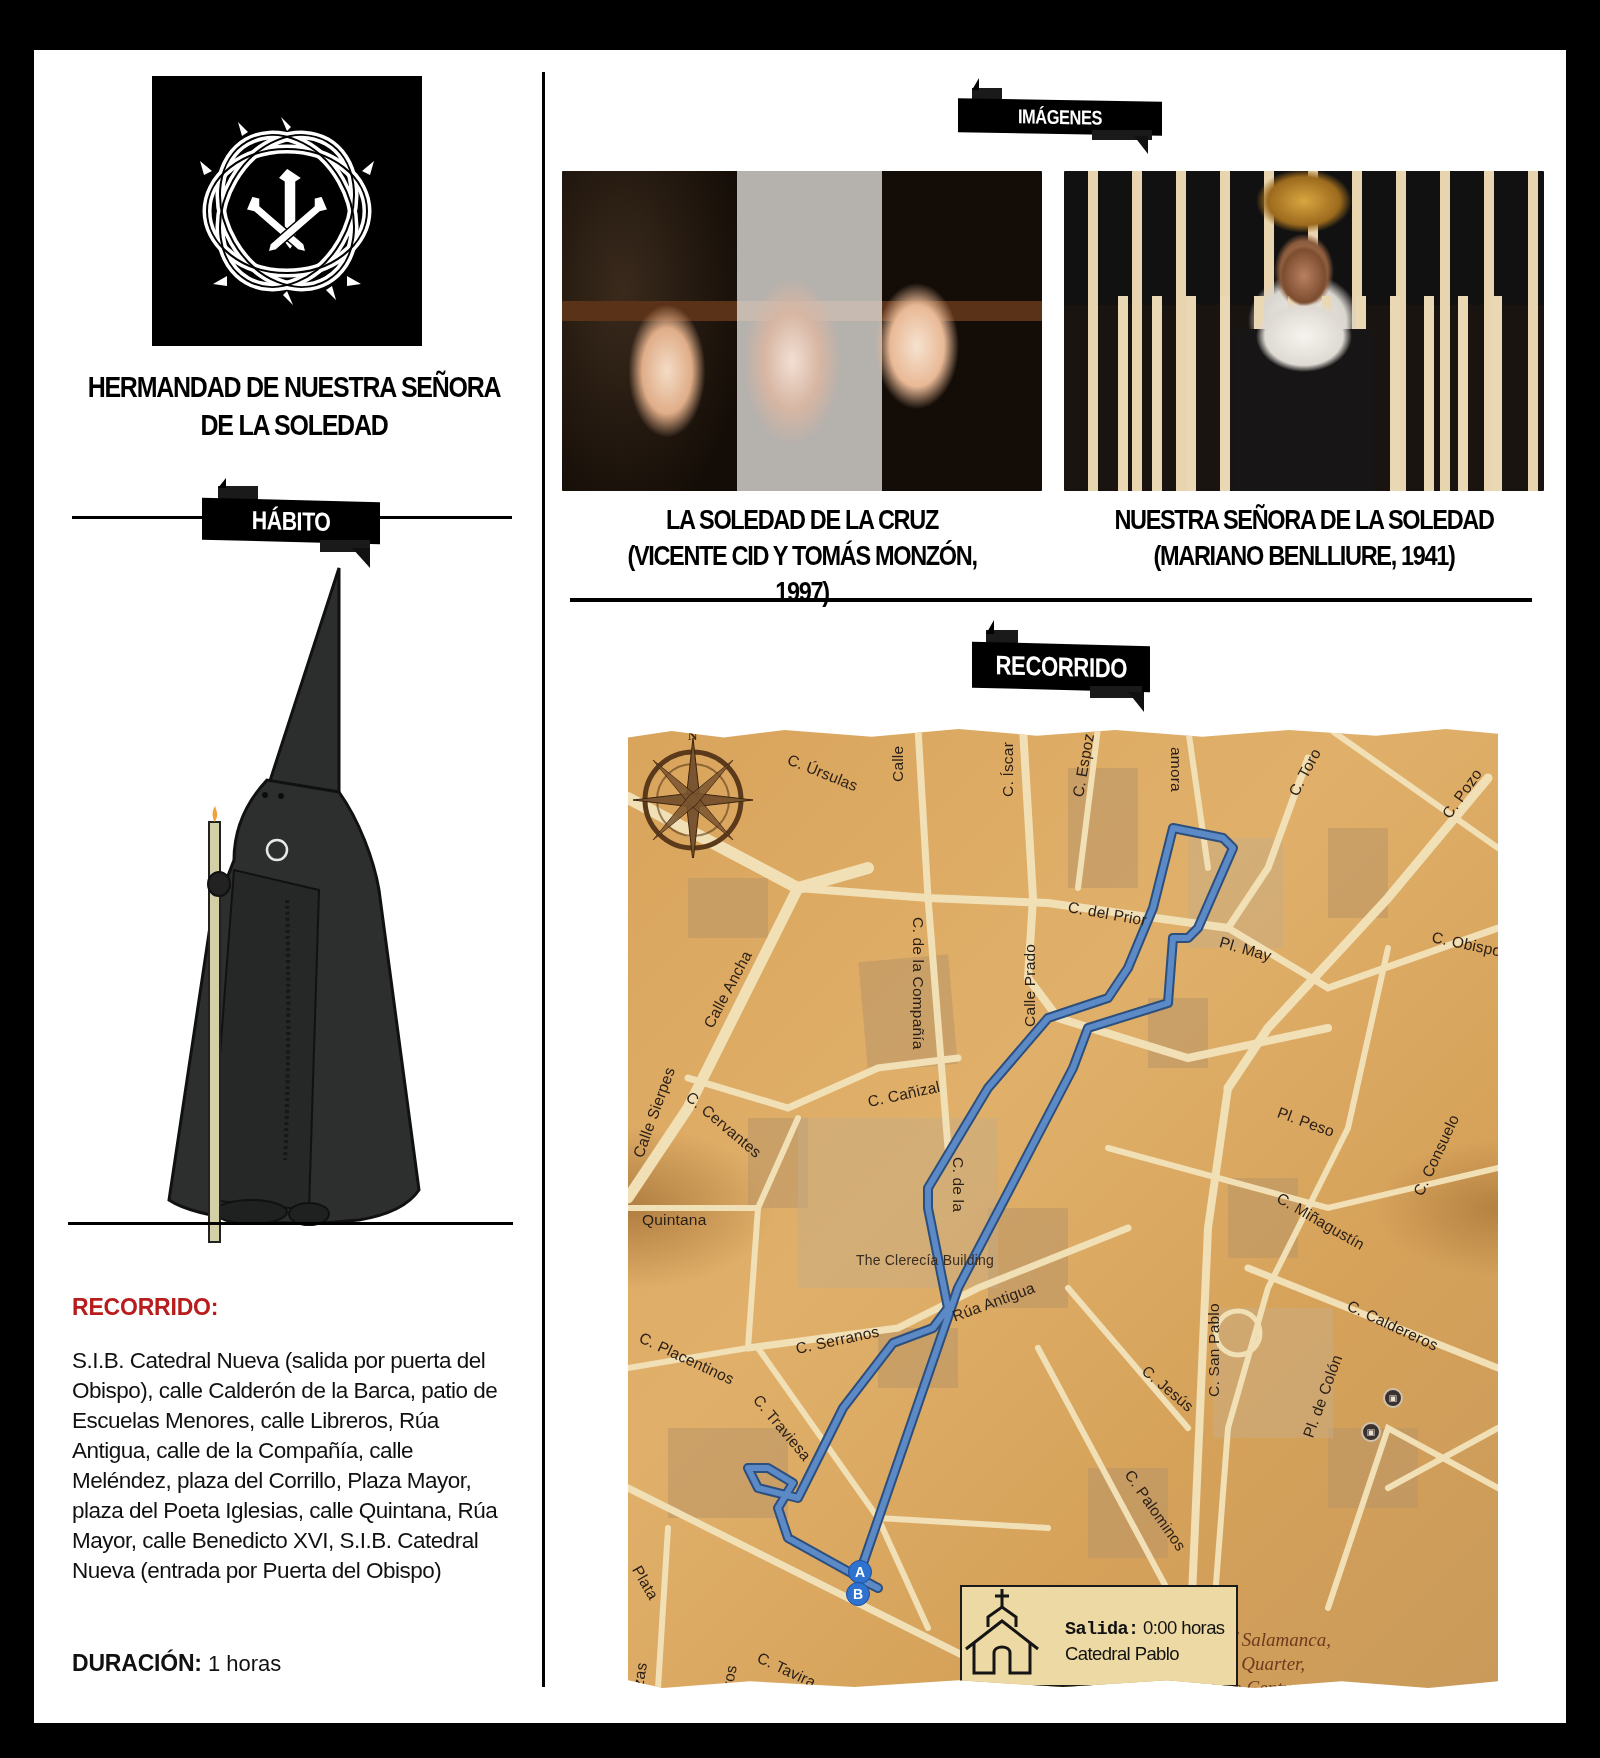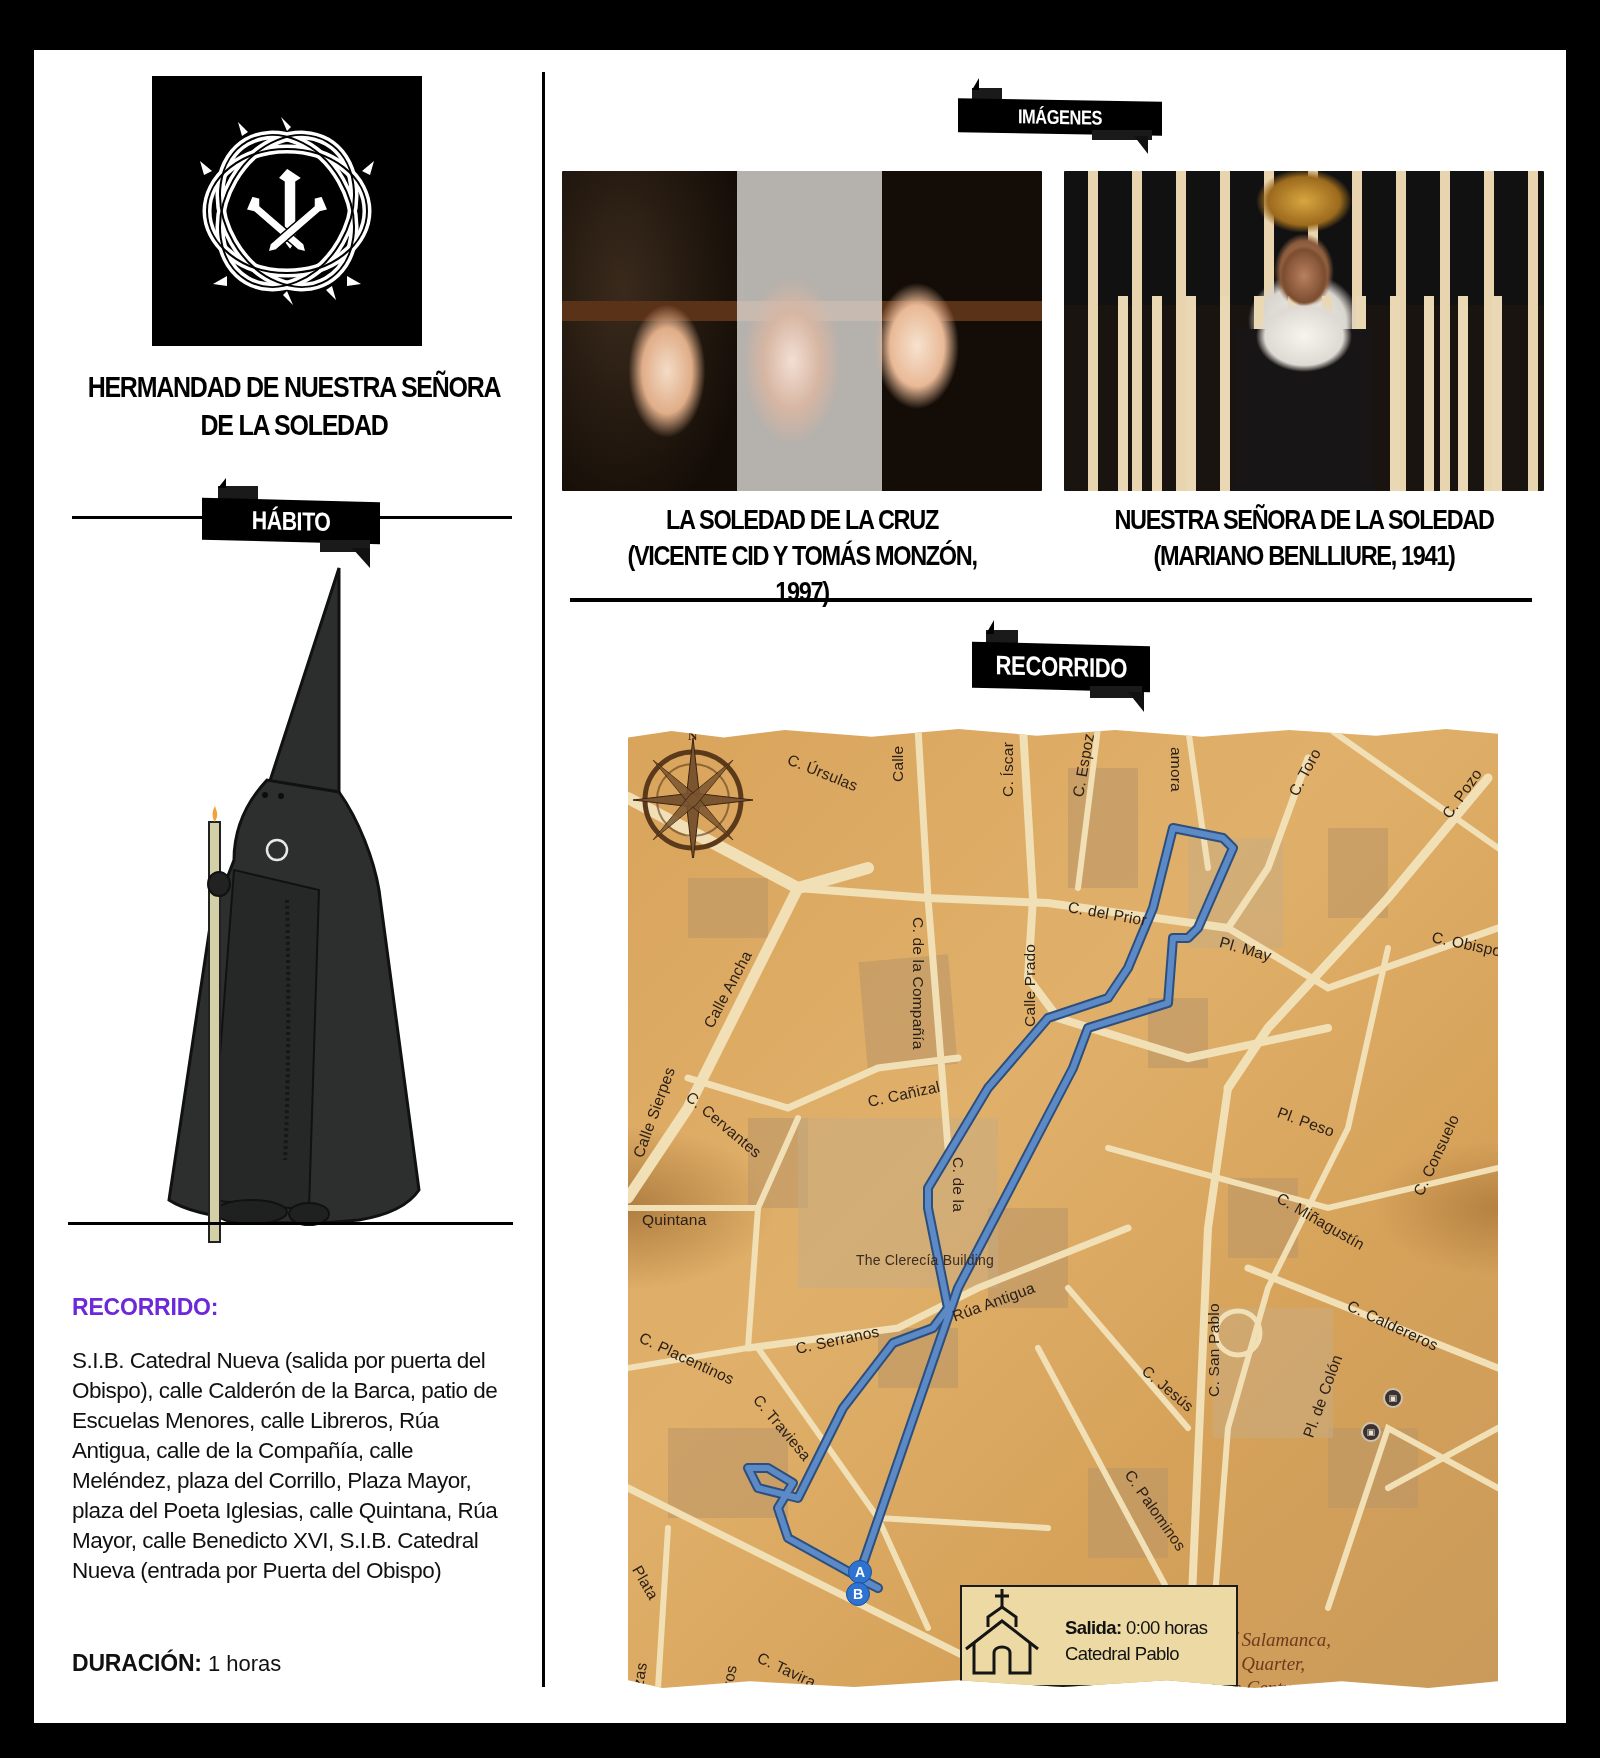--- a/index.html
+++ b/index.html
@@ -23,21 +23,21 @@
   .hline { height: 3px; background: #000; }
   .ribbon { position: absolute; }
   .ribbon .band {
     position: absolute; background: #000; color: #fff; font-weight: 700; text-align: center;
     font-family: "Liberation Sans", sans-serif; letter-spacing: -0.5px;
   }
   .ribbon .flapL, .ribbon .flapR { position: absolute; background: #1a1a1a; }
   .ribbon .tipL, .ribbon .tipR { position: absolute; width: 0; height: 0; }
   .ribbon .label { display: inline-block; transform: scaleX(0.82); }
 
-  .route-heading { left: 38px; top: 1244px; font-weight: 900; font-size: 23px; color: #6d28d9; letter-spacing: -0.2px; }
+  .route-heading { left: 38px; top: 1244px; font-weight: 900; font-size: 23px; color: #b91c1c; letter-spacing: -0.2px; }
   .route-text {
     left: 38px; top: 1296px; width: 440px; font-size: 22.5px; line-height: 30px; color: #111;
     letter-spacing: -0.5px;
   }
   .duration { left: 38px; top: 1600px; font-size: 22px; color: #111; }
   .duration b { font-weight: 900; font-size: 23px; letter-spacing: -0.2px; margin-top: 32px; }
 
   
   .photo { border-radius: 1px; overflow: hidden; }
   .photo1 {
@@ -97,21 +97,21 @@
   .old-map-text {
     position: absolute; left: 580px; top: 900px; width: 200px;
     font-family: "Liberation Serif", serif; font-style: italic; font-size: 19px; line-height: 24px; color: #6e3a1e;
   }
   .salida-box {
     position: absolute; left: 332px; top: 857px; width: 278px; height: 102px;
     background: #ecd9a3; border: 2px solid #1b1b1b; box-sizing: border-box;
   }
   .salida-icon { position: absolute; left: 8px; top: 6px; }
   .salida-line1 { position: absolute; left: 103px; top: 30px; font-size: 18.5px; color: #111; letter-spacing: -0.6px; }
-  .salida-line1 b { font-weight: 700; }
+  .salida-line1 b { font-weight: 700; font-family: Liberation Mono, monospace; }
   .salida-line2 { position: absolute; left: 103px; top: 56px; font-size: 18.5px; color: #111; letter-spacing: -0.6px; }
   .compass { position: absolute; left: 730px; top: 830px; }
   .bus-stop {
     position: absolute; width: 16px; height: 16px; border-radius: 50%; background: #3b3230;
     border: 2px solid #cfc3b0; color: #e8e0d2; font-size: 9px; text-align: center; line-height: 16px;
   }
   .marker {
     position: absolute; width: 22px; height: 22px; border-radius: 50%; background: #2f73d1; color: #fff;
     font-size: 14px; font-weight: 700; text-align: center; line-height: 22px; border: 1px solid #1d4f9a;
   }

